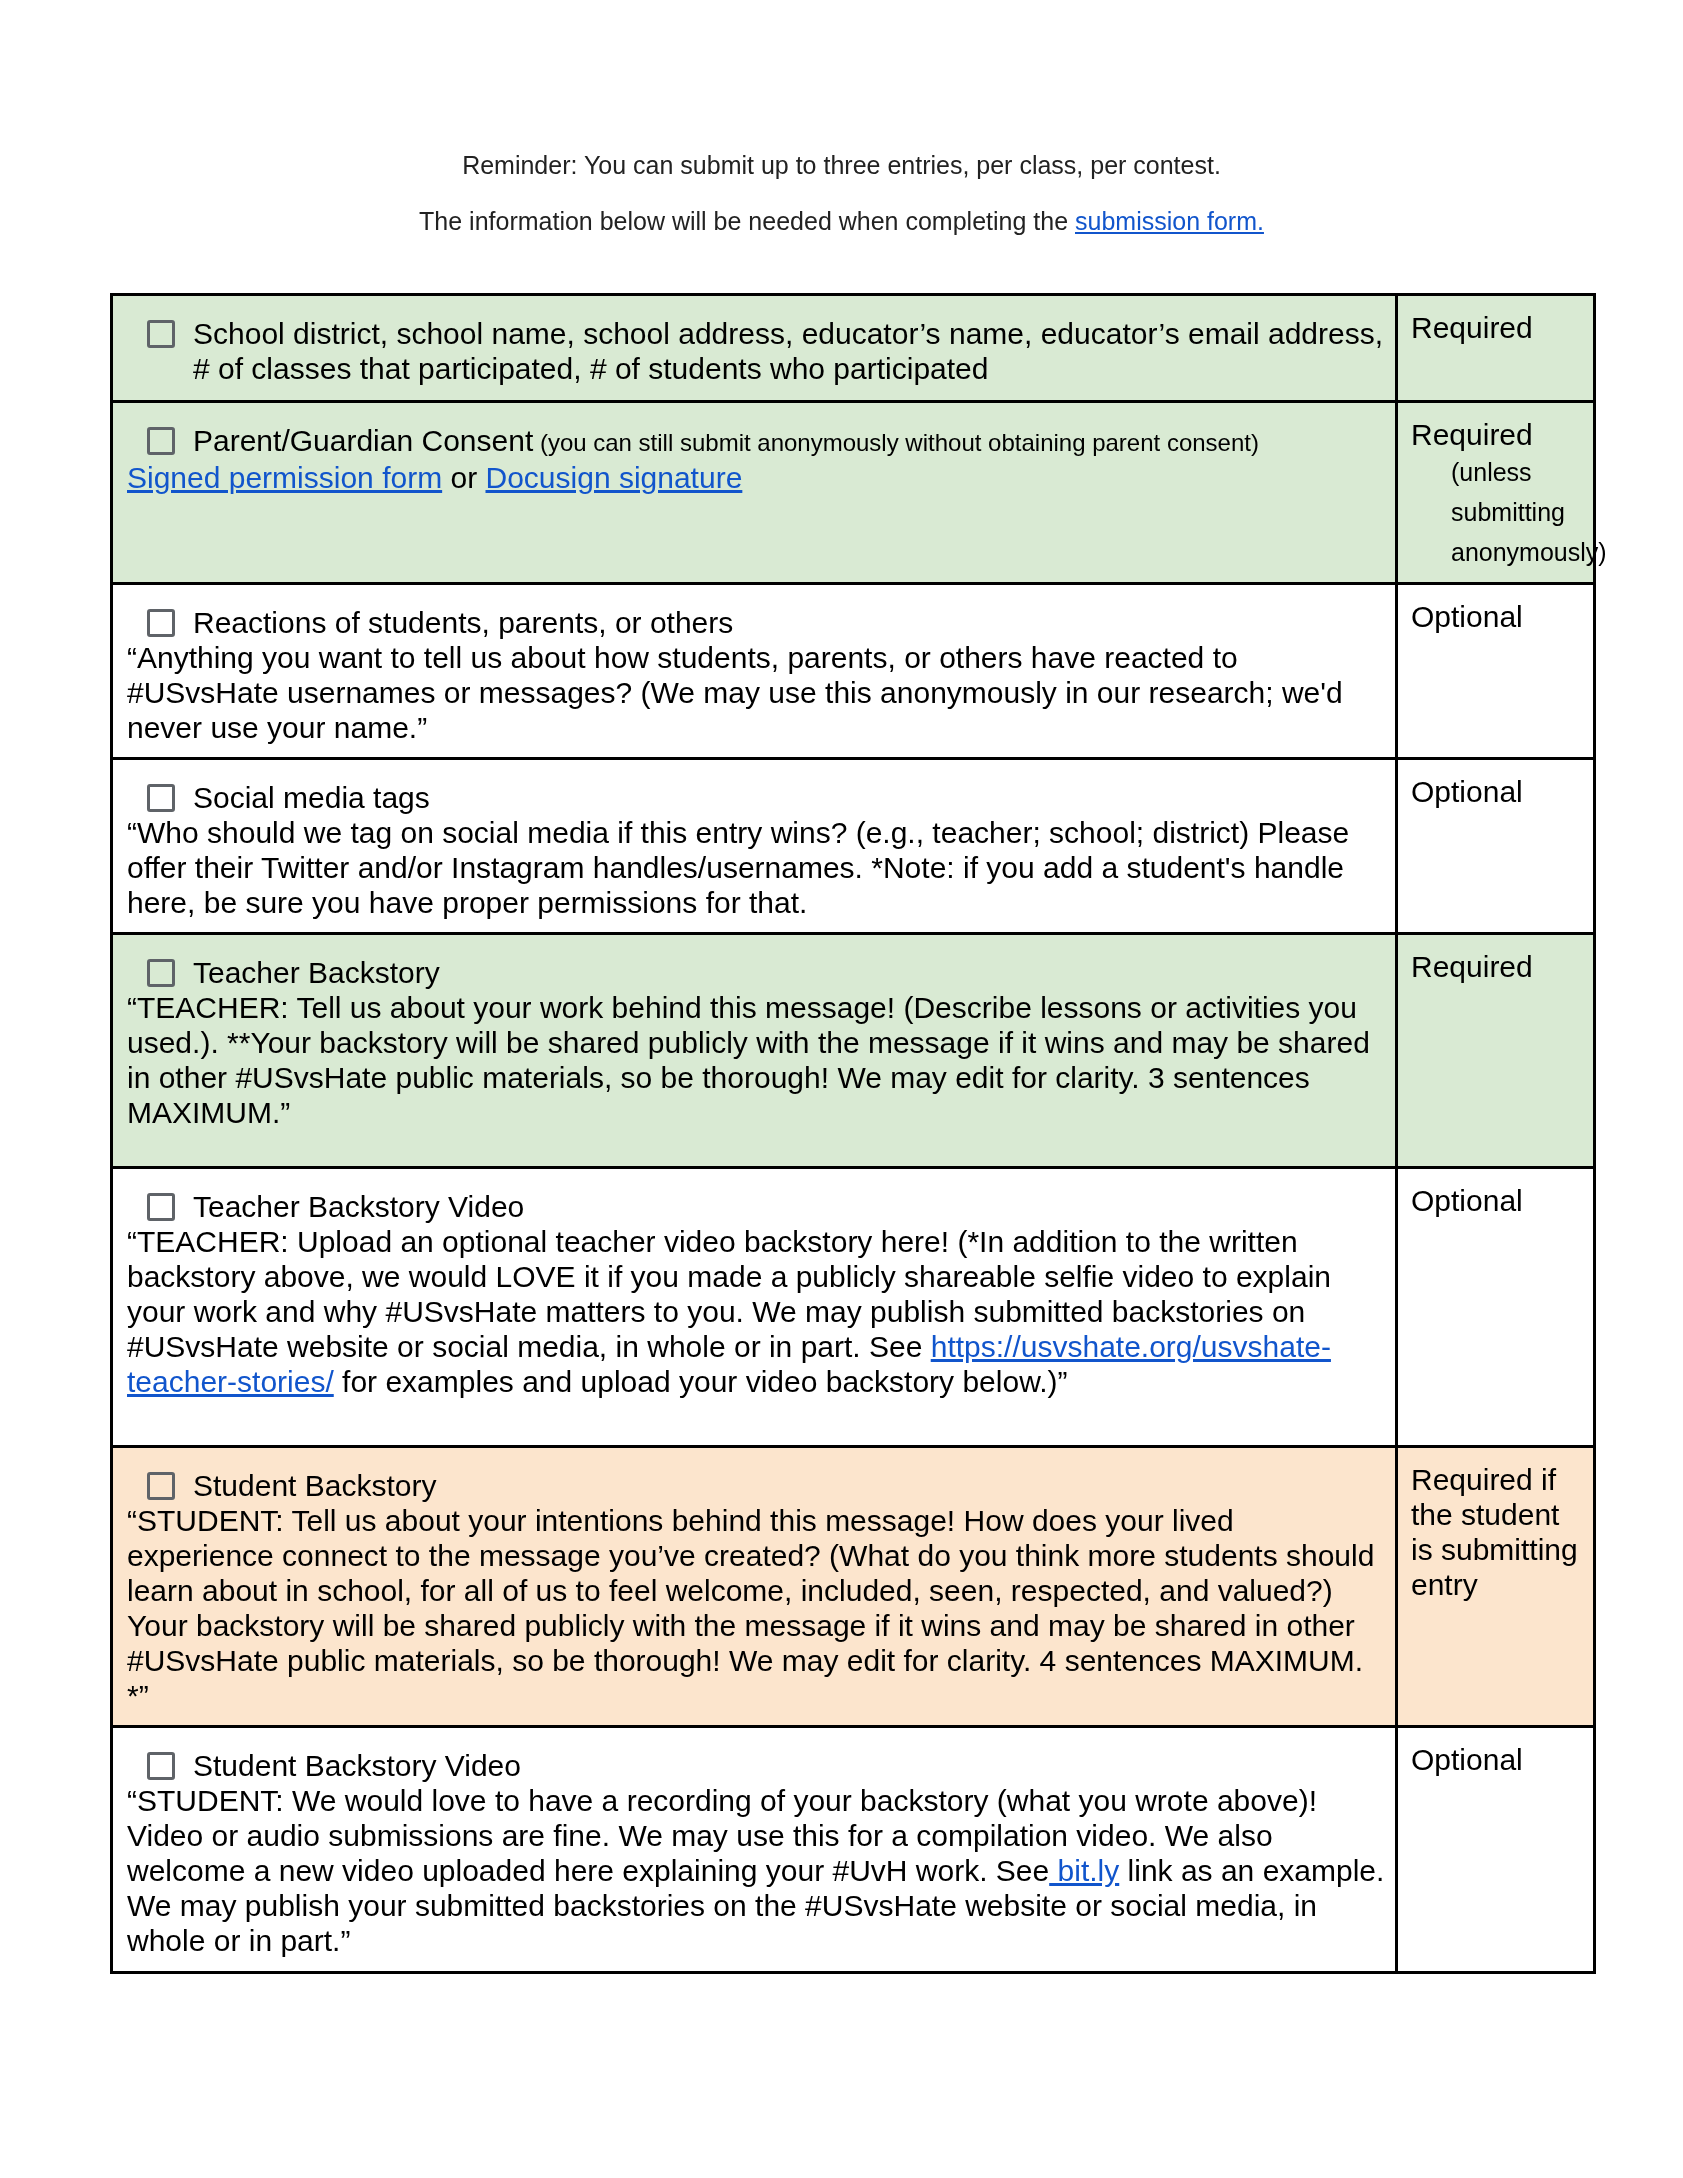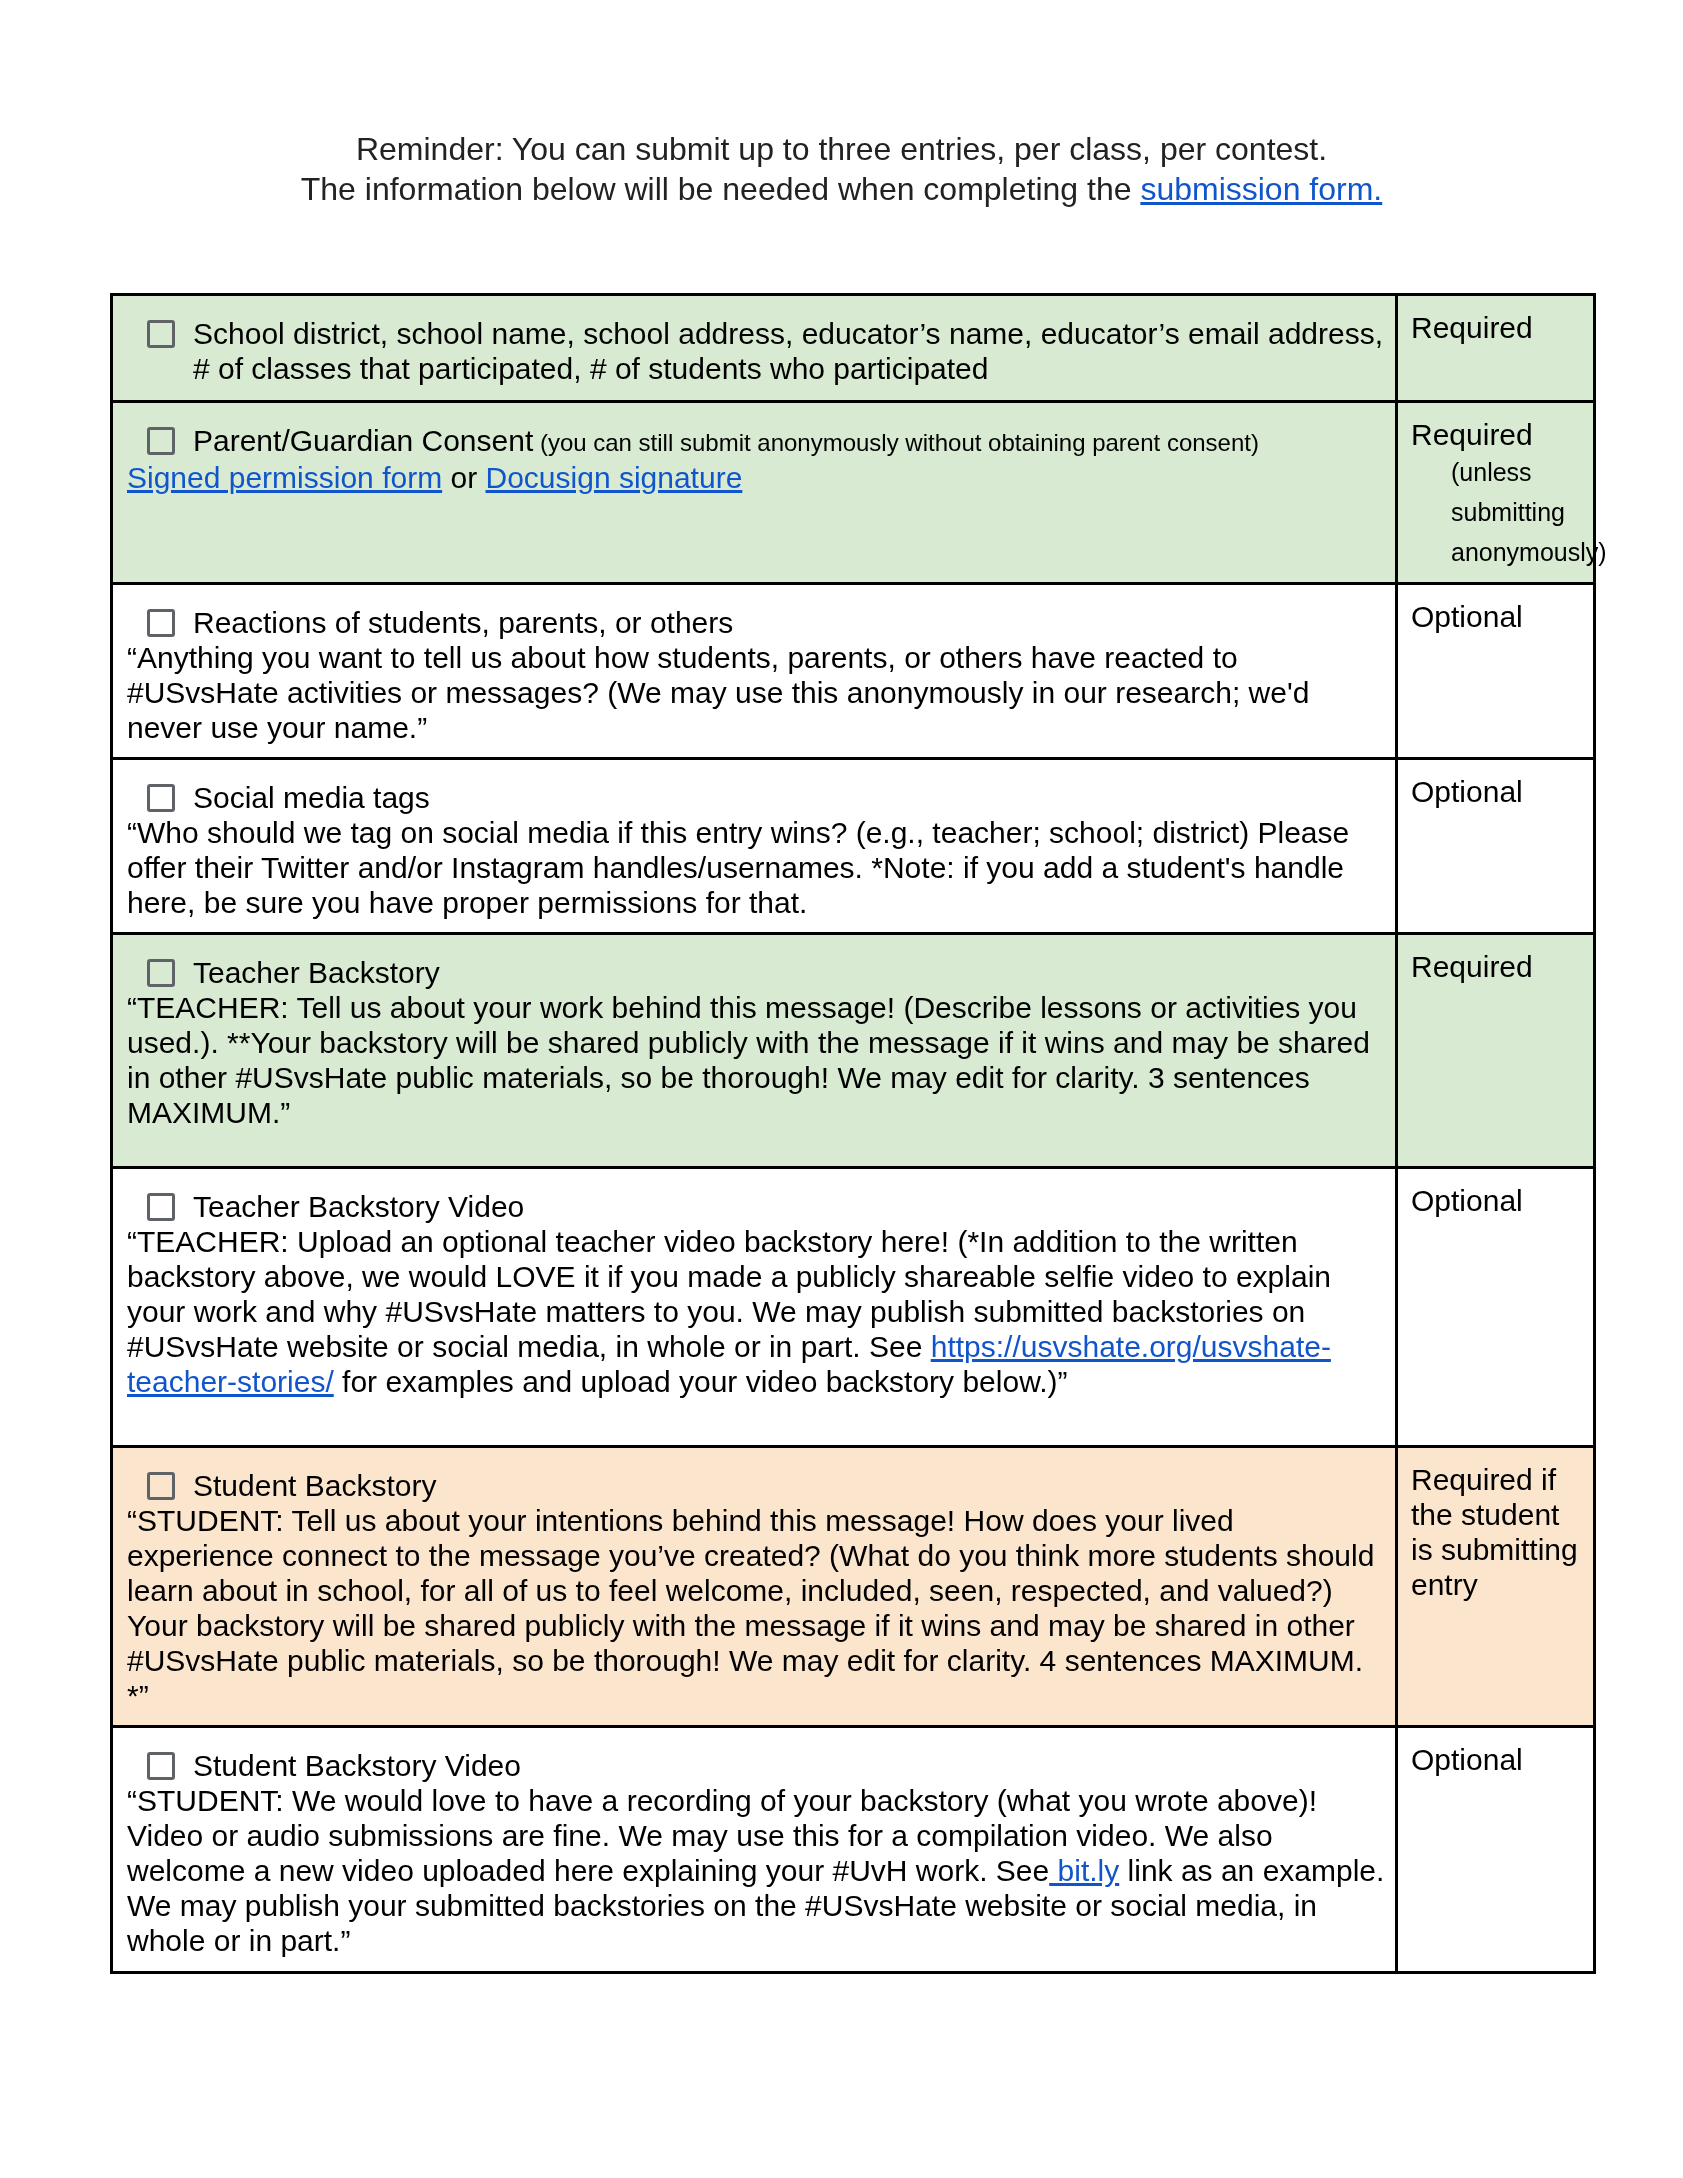--- a/index.html
+++ b/index.html
@@ -1,19 +1,19 @@
 <!DOCTYPE html>
 <html><head>
 <meta charset="utf-8">
 <style>
   html, body { margin:0; padding:0; background:#ffffff; }
   body { width:1683px; height:2178px; position:relative; font-family:"Liberation Sans", sans-serif; color:#000; }
   .header { position:absolute; left:0; top:129px; width:1683px; text-align:center; }
   .title { font-weight:bold; font-size:29px; line-height:40px; margin:0; }
-  .sub { font-size:32px; line-height:40px; color:#222; margin:0; }
+  .sub { font-size:25px; line-height:40px; color:#222; margin:16px; }
   a.link { color:#1155cc; text-decoration:underline; }
   table.checklist { position:absolute; left:110px; top:293px; width:1486px; border-collapse:collapse; table-layout:fixed; }
   table.checklist td { border:3px solid #000; vertical-align:top; font-size:30px; line-height:35px; padding:0; }
   td.desc { width:1258px; padding:20px 10px 12px 14px !important; }
   td.status { padding:14px 12px 10px 13px !important; font-size:30px; }
   tr.green td { background:#d9ead3; }
   tr.peach td { background:#fce5cd; }
   .item-head { display:flex; align-items:flex-start; padding-left:0; }
   .cb { display:inline-block; width:22px; height:22px; border:3px solid #5f6368; border-radius:3px; margin:4px 18px 0 20px; flex:0 0 auto; background:transparent; cursor:pointer; }
   .head-text { flex:1; }
@@ -55,21 +55,21 @@
         <span class="status-note">(unless submitting anonymously)</span>
       </td>
     </tr>
 
     <tr style="height:175px;">
       <td class="desc">
         <div class="item-head">
           <span class="cb"></span>
           <span class="head-text bold">Reactions of students, parents, or others</span>
         </div>
-        <span class="body-text">“Anything you want to tell us about how students, parents, or others have reacted to #USvsHate activities or messages? (We may use this anonymously in our research; we'd never use your name.”</span>
+        <span class="body-text">“Anything you want to tell us about how students, parents, or others have reacted to #USvsHate usernames or messages? (We may use this anonymously in our research; we'd never use your name.”</span>
       </td>
       <td class="status"><span>Optional</span></td>
     </tr>
 
     <tr style="height:173px;">
       <td class="desc">
         <div class="item-head">
           <span class="cb"></span>
           <span class="head-text bold">Social media tags</span>
         </div>

